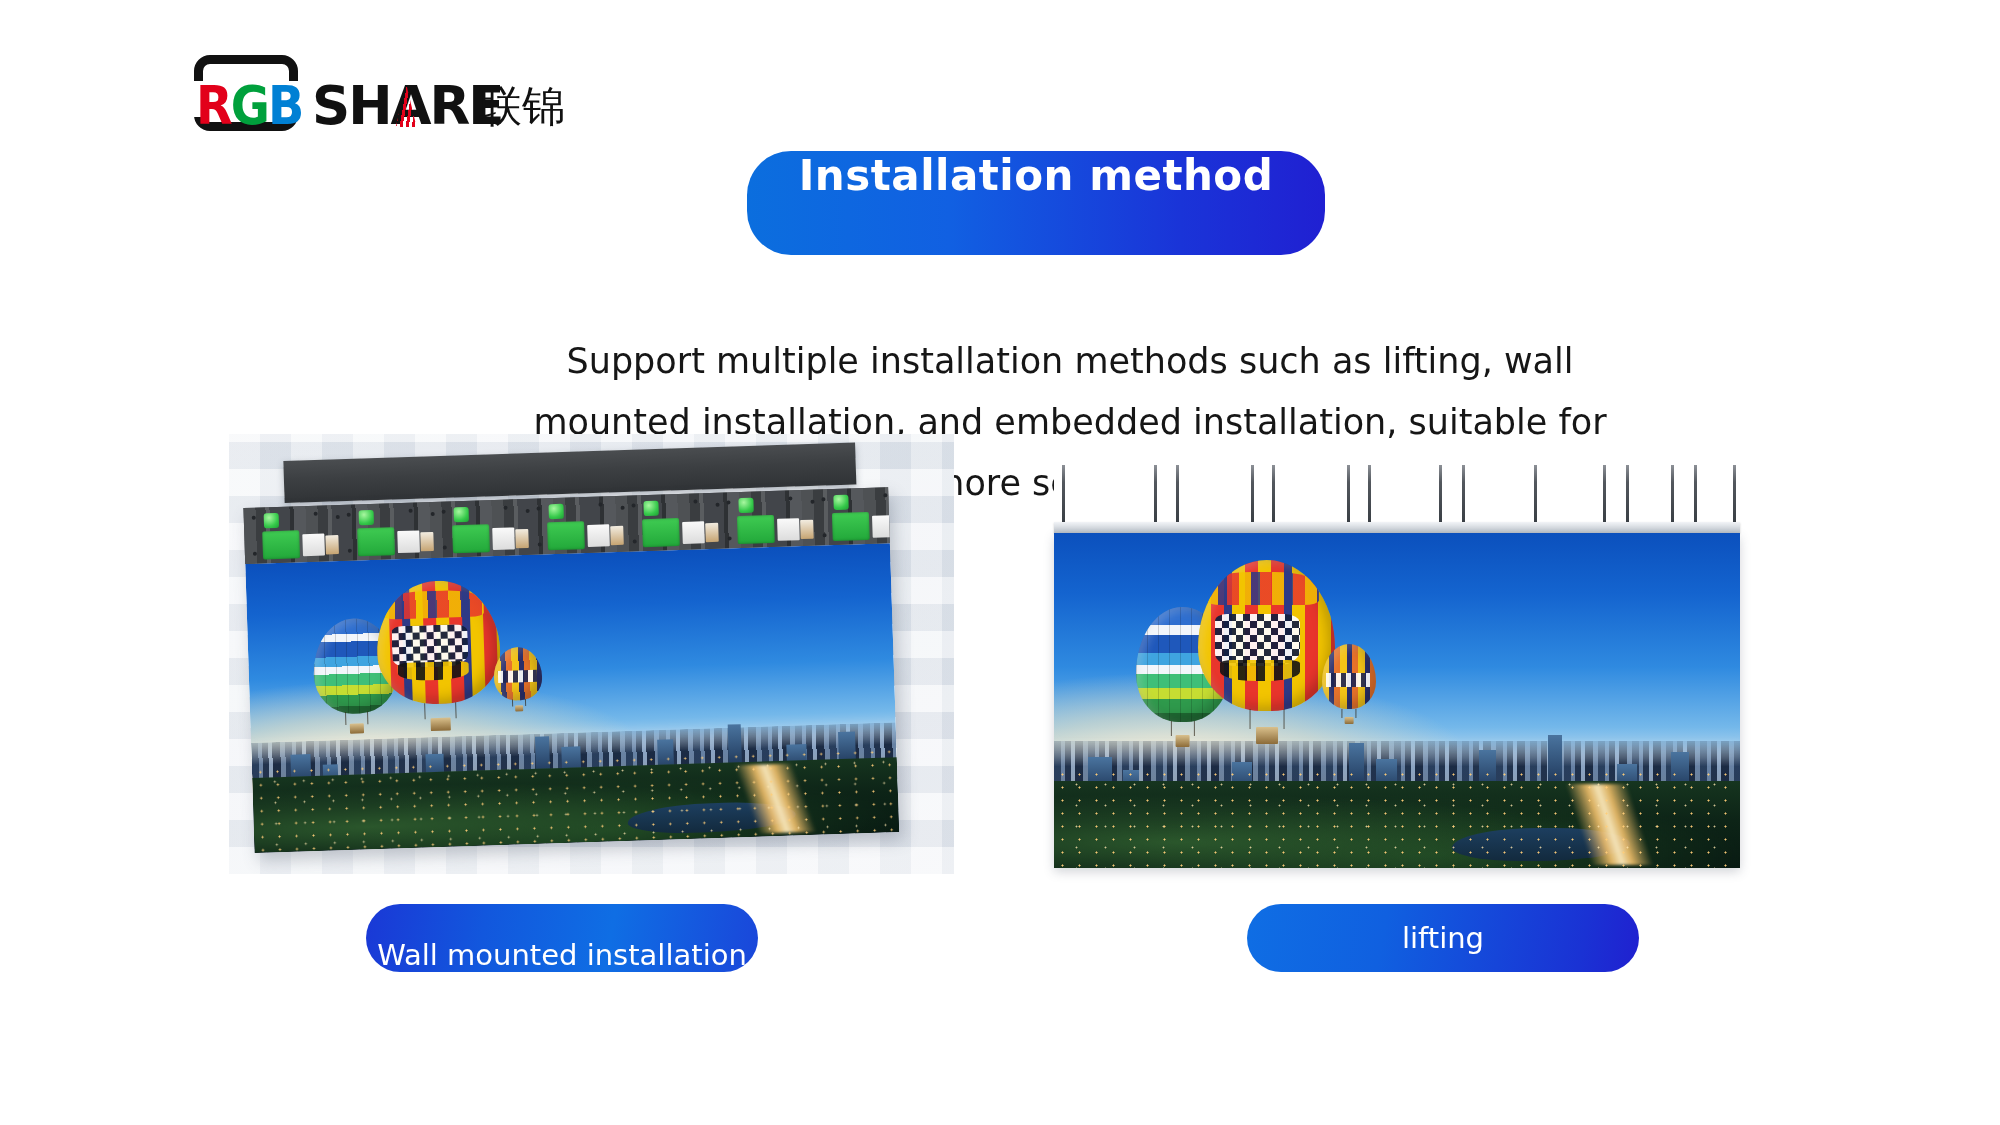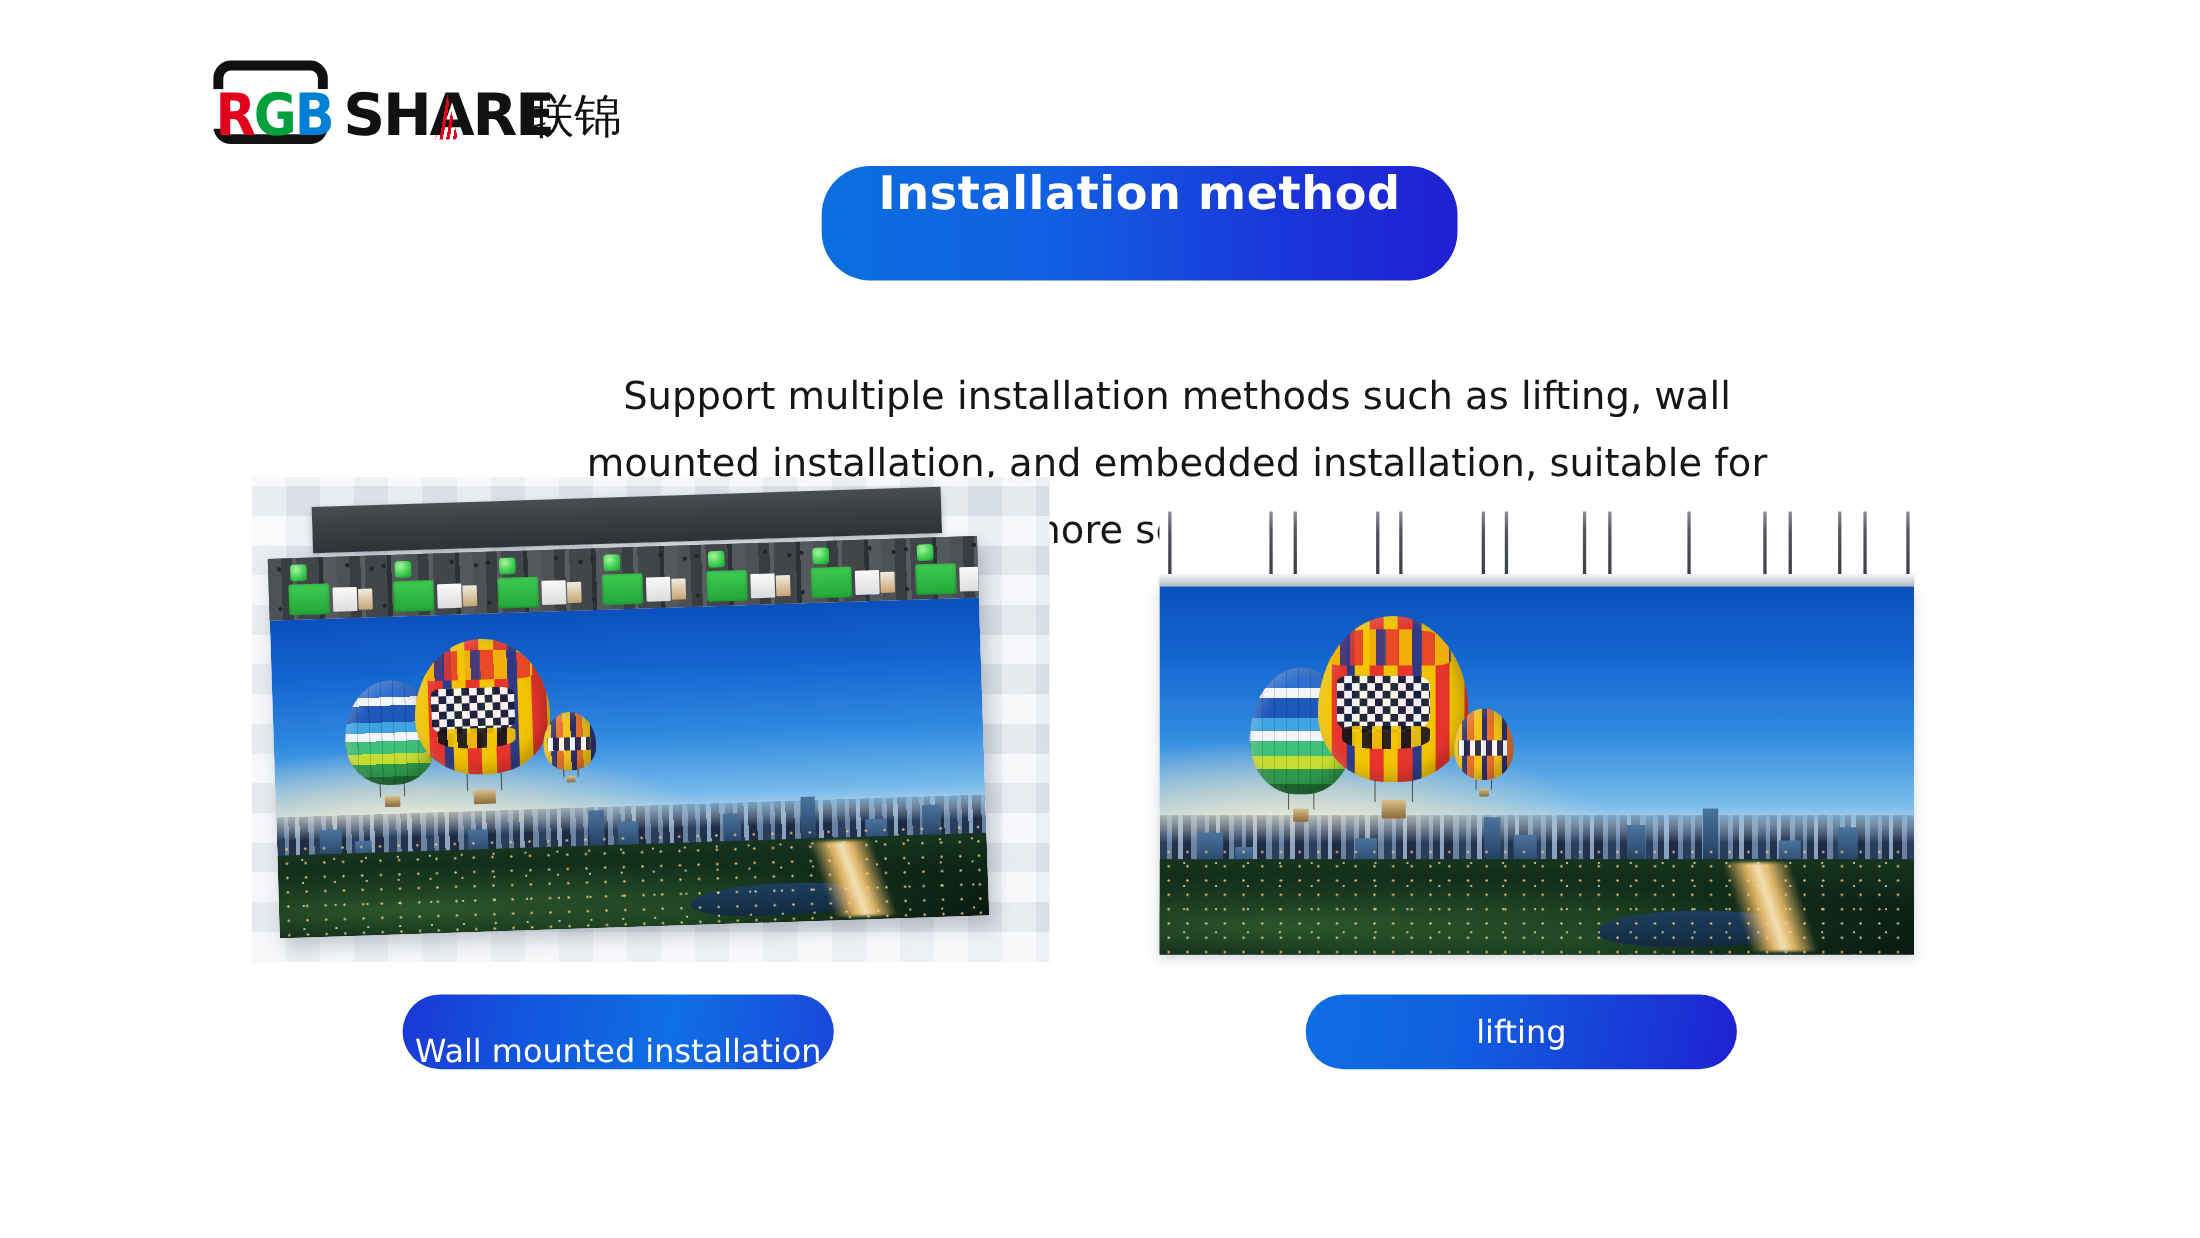--- a/index.html
+++ b/index.html
@@ -525,21 +525,21 @@
     font-weight: 400;
   }
   .pill-left {
     left: 366px;
     top: 904px;
     width: 392px;
     background: linear-gradient(100deg, #1a38d6 0%, #1257dd 30%, #0f6ee4 62%, #1a46da 100%);
     align-items: flex-end;
   }
   .pill-right {
-    left: 1187px;
+    left: 1247px;
     top: 904px;
     width: 392px;
     background: linear-gradient(100deg, #0f6ee4 0%, #1060e0 35%, #1a32d4 85%, #2020d0 100%);
   }
 </style>
 </head>
 <body>
 
 <div class="logo">
   <div class="logo-frame"></div>

